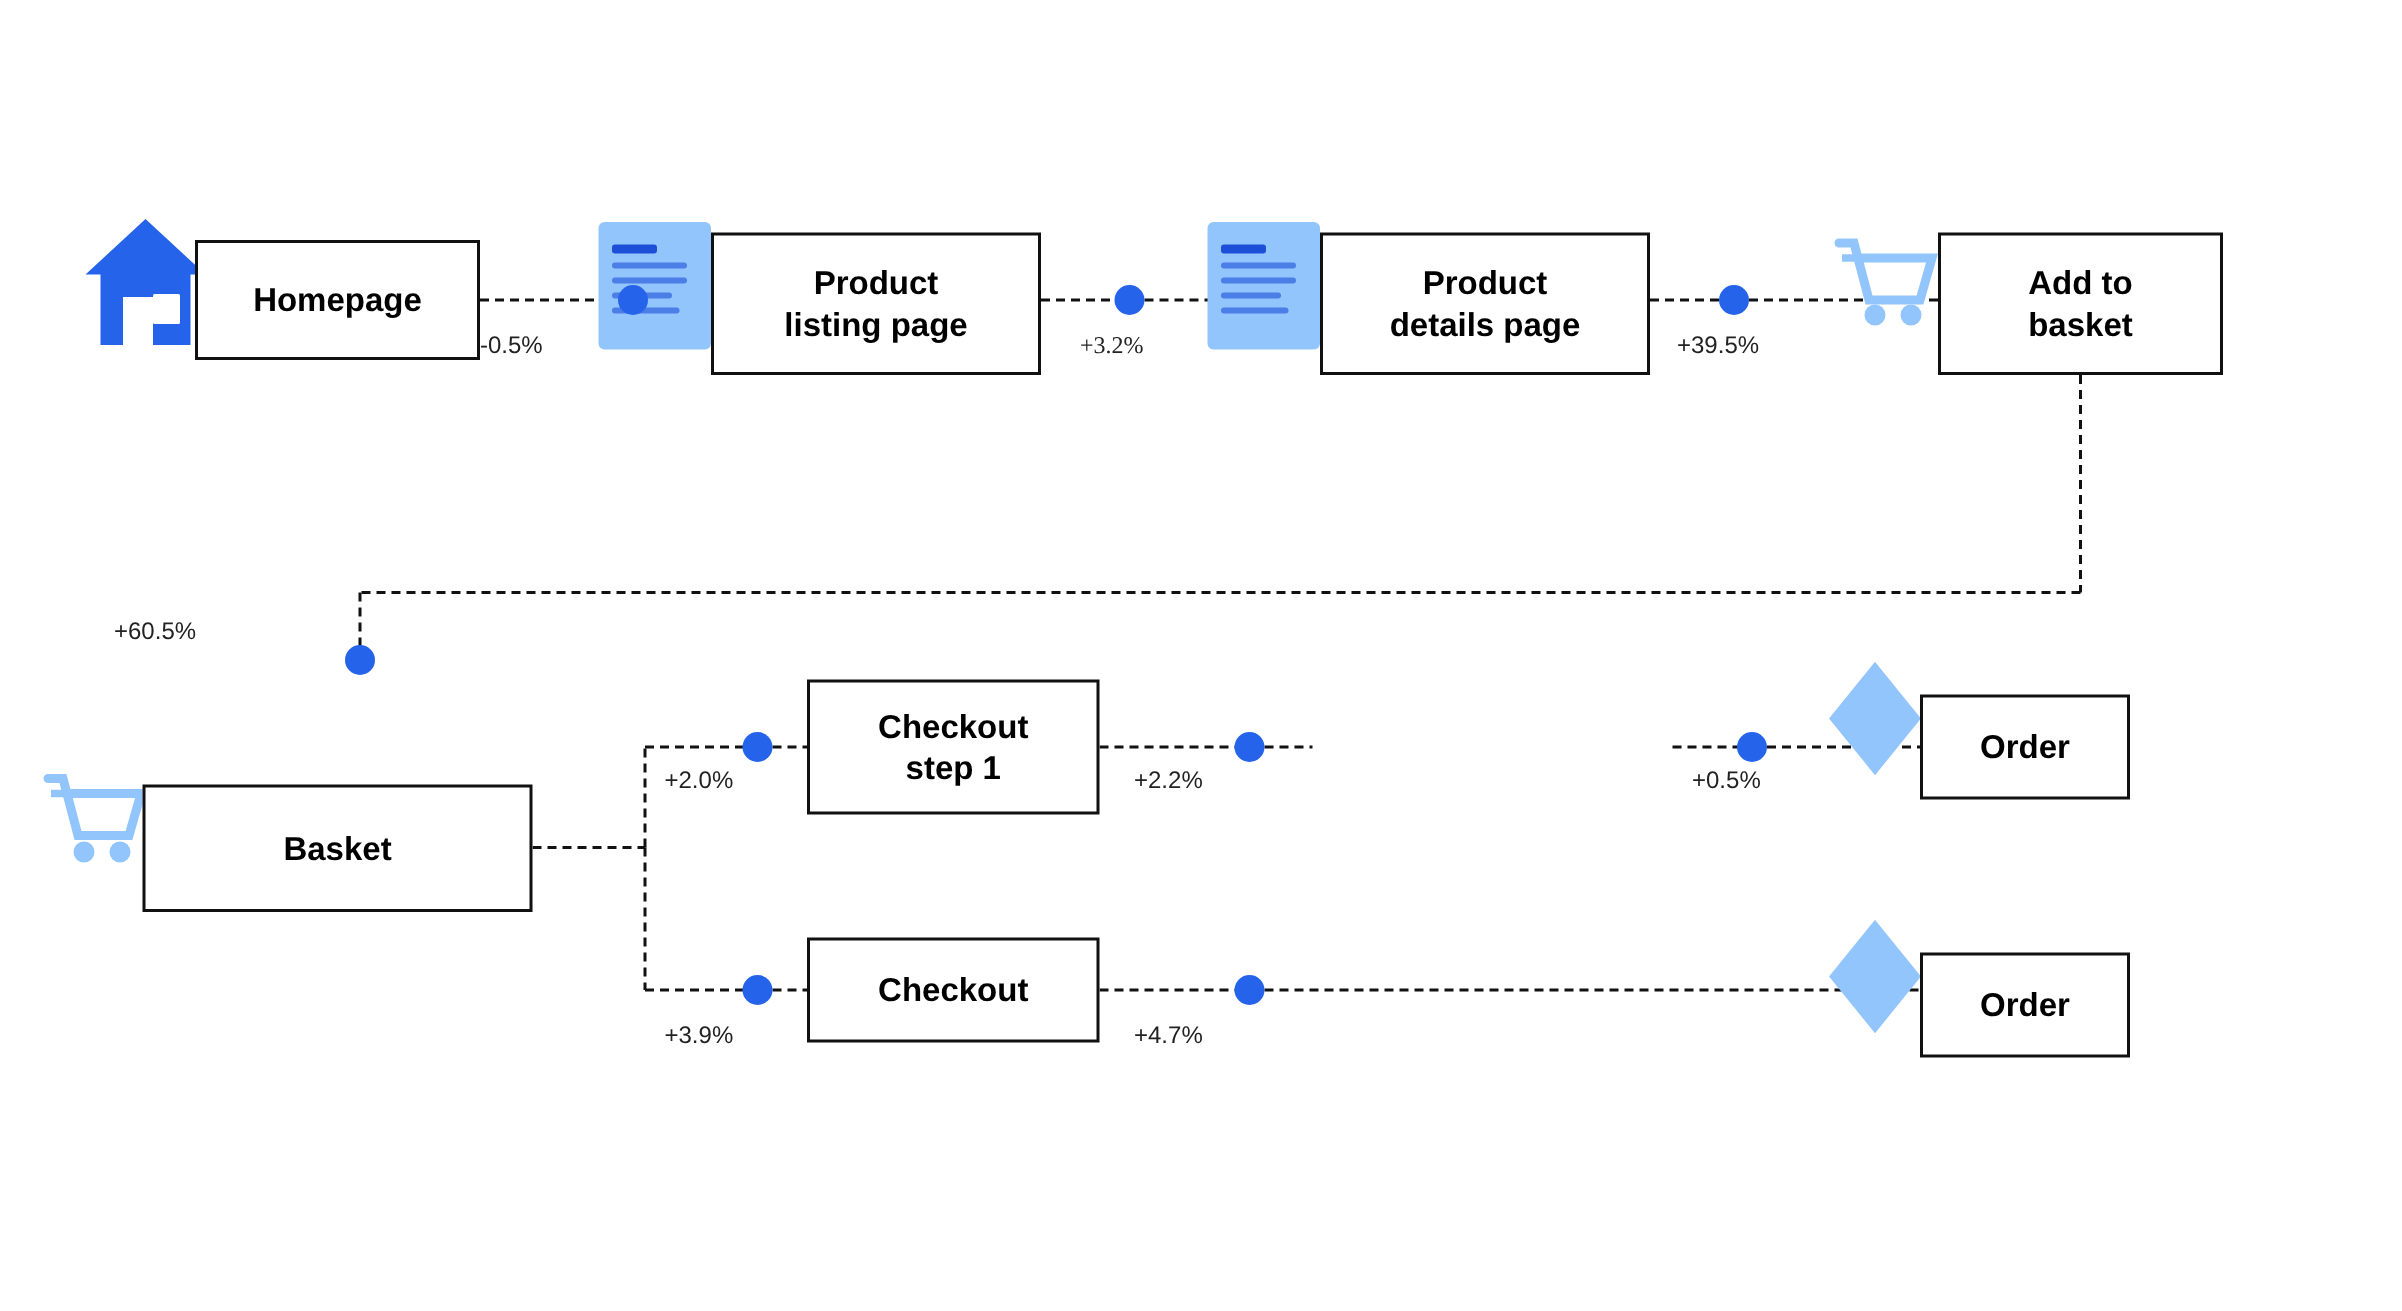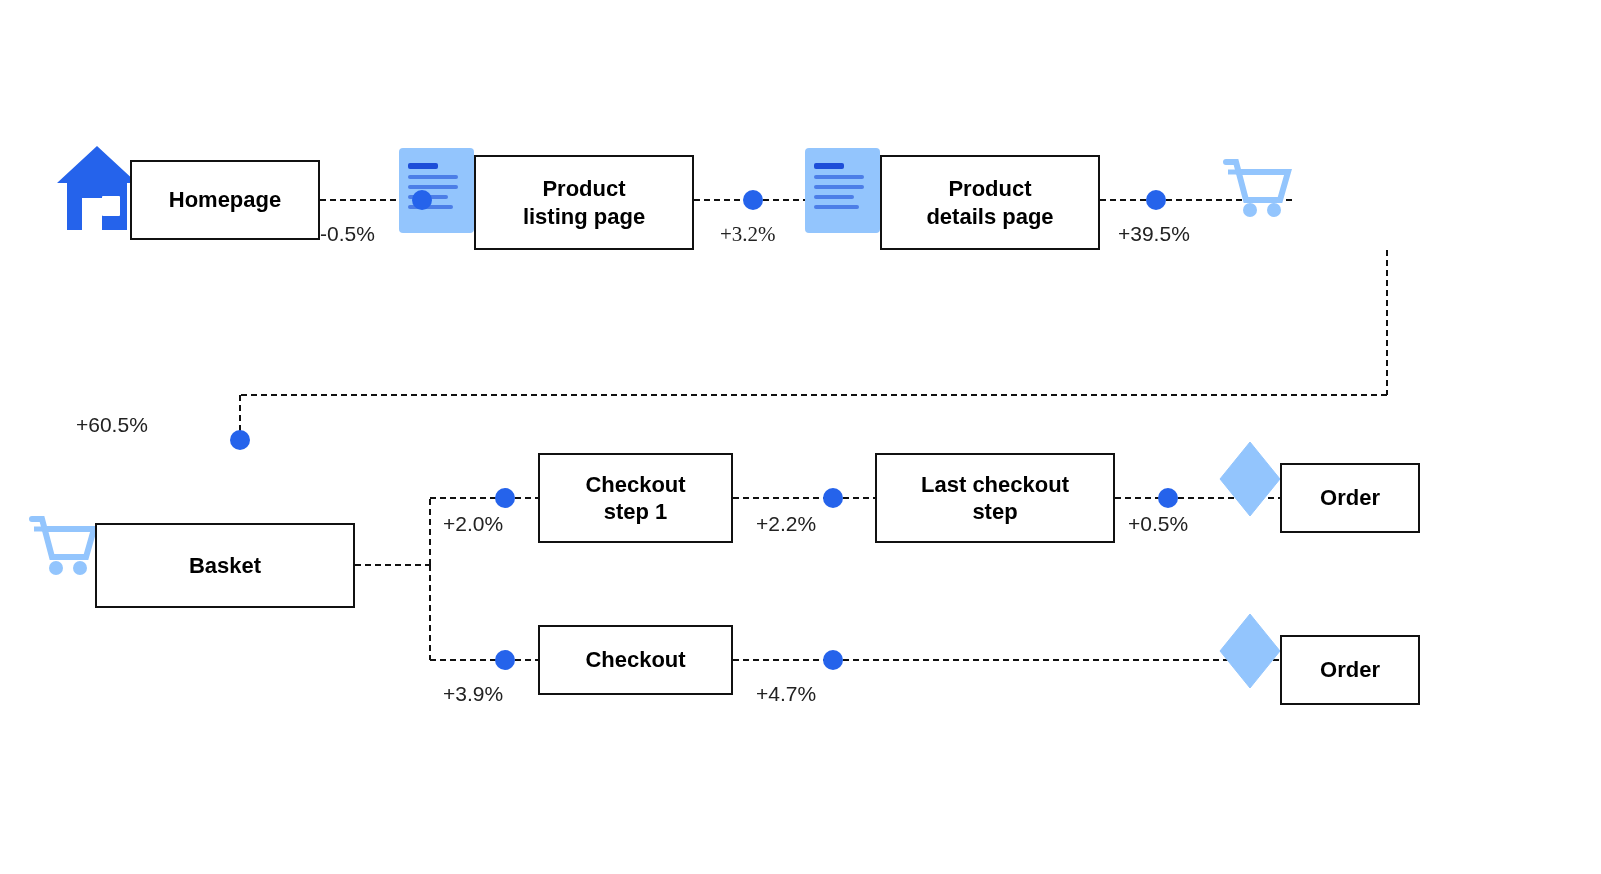--- a/index.html
+++ b/index.html
@@ -32,21 +32,21 @@
       z-index: 10;
     }
     
     .icon-box {
       position: absolute;
       z-index: 9;
     }
     
     .edge-label {
       position: absolute;
-      font-size: 21px;
+      font-size: 16px;
       font-weight: 400;
       color: #222;
       z-index: 20;
     }
     
     .dot {
       position: absolute;
       width: 20px;
       height: 20px;
       background: #2563eb;
@@ -174,32 +174,32 @@
   <div class="node" style="left:130px; top:160px; width:190px; height:80px;">Homepage</div>
 
   <div class="node" style="left:474px; top:155px; width:220px; height:95px;">
     Product<br>listing page
   </div>
 
   <div class="node" style="left:880px; top:155px; width:220px; height:95px;">
     Product<br>details page
   </div>
 
+  <div class="node" style="left:1292px; top:155px; width:190px; height:95px;">
+    Add to<br>basket
+  </div>
 
   <div class="node" style="left:95px; top:523px; width:260px; height:85px;">
     Basket
   </div>
 
   <div class="node" style="left:538px; top:453px; width:195px; height:90px;">
     Checkout<br>step 1
   </div>
 
-  <div class="node" style="left:875px; top:453px; width:240px; height:90px;">
-    Last checkout<br>step
-  </div>
 
   <div class="node" style="left:1280px; top:463px; width:140px; height:70px;">
     Order
   </div>
 
   <div class="node" style="left:538px; top:625px; width:195px; height:70px;">
     Checkout
   </div>
 
   <div class="node" style="left:1280px; top:635px; width:140px; height:70px;">

